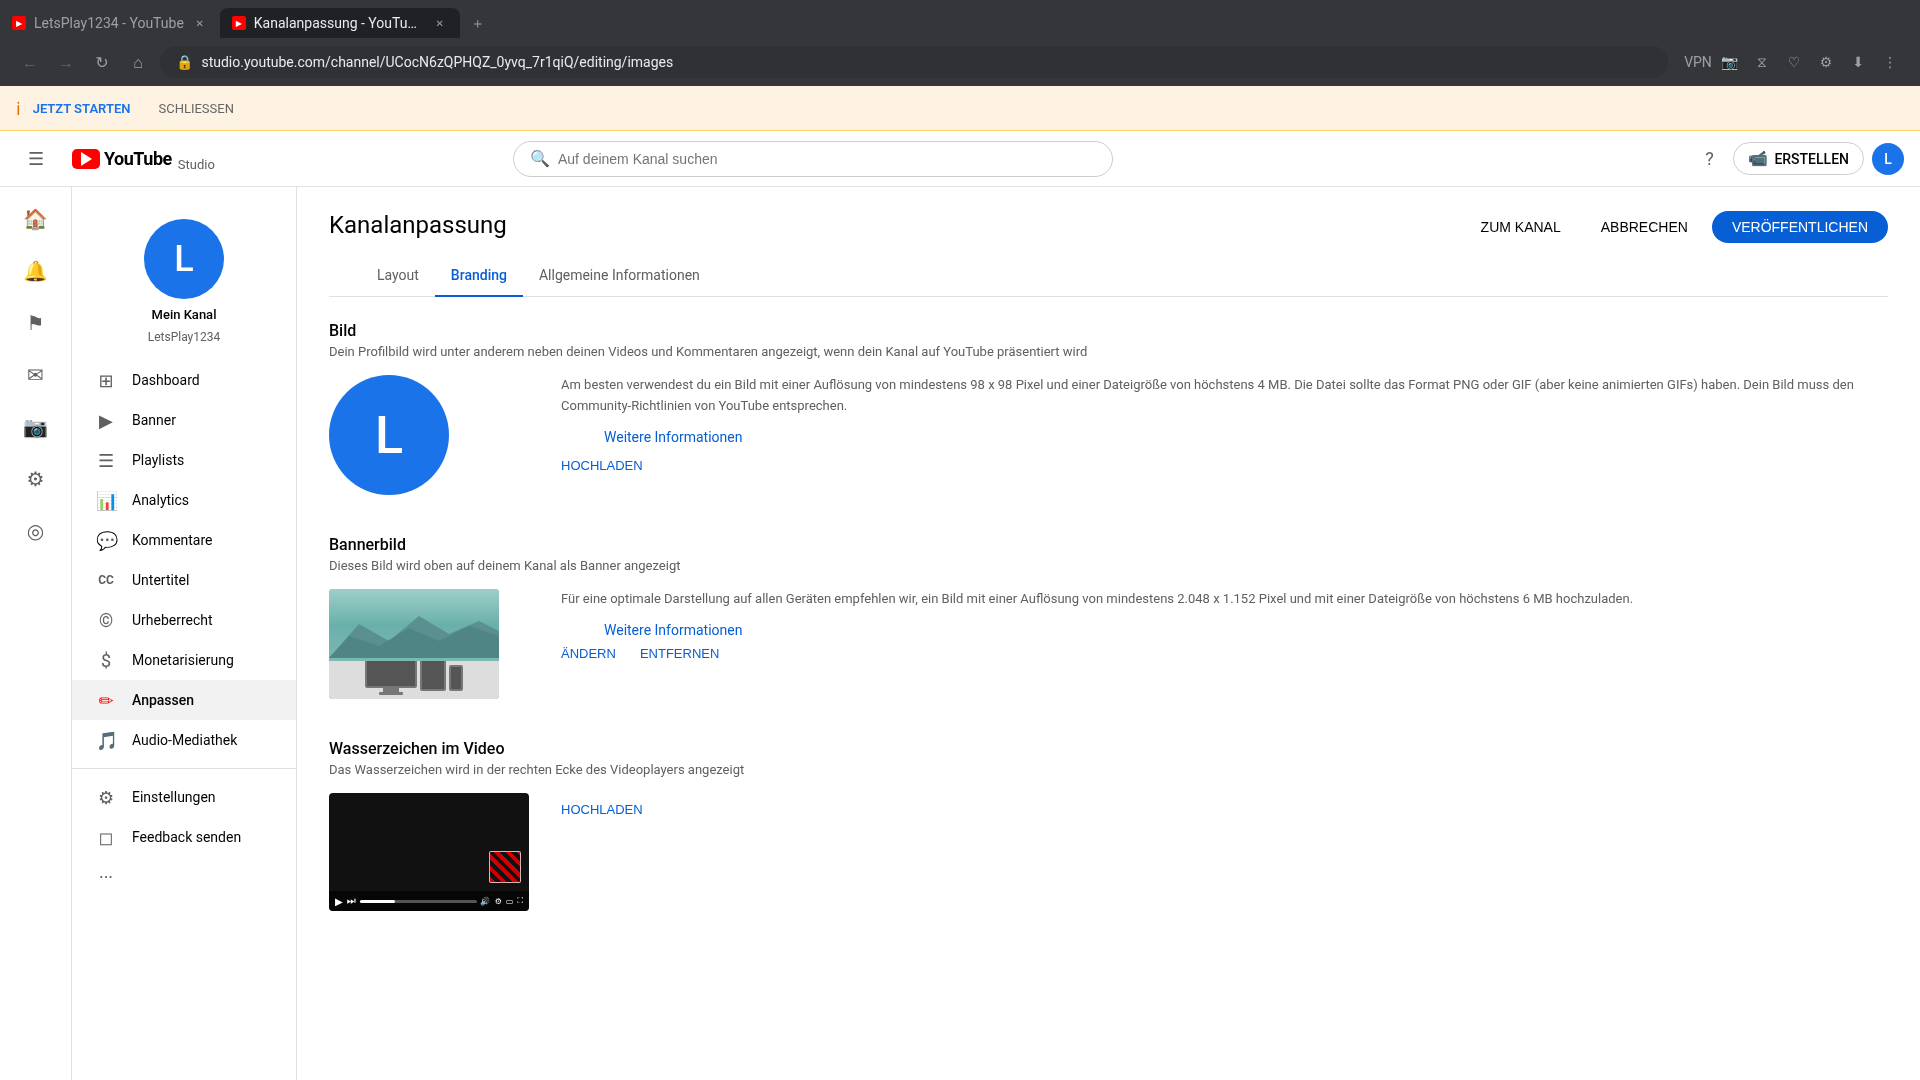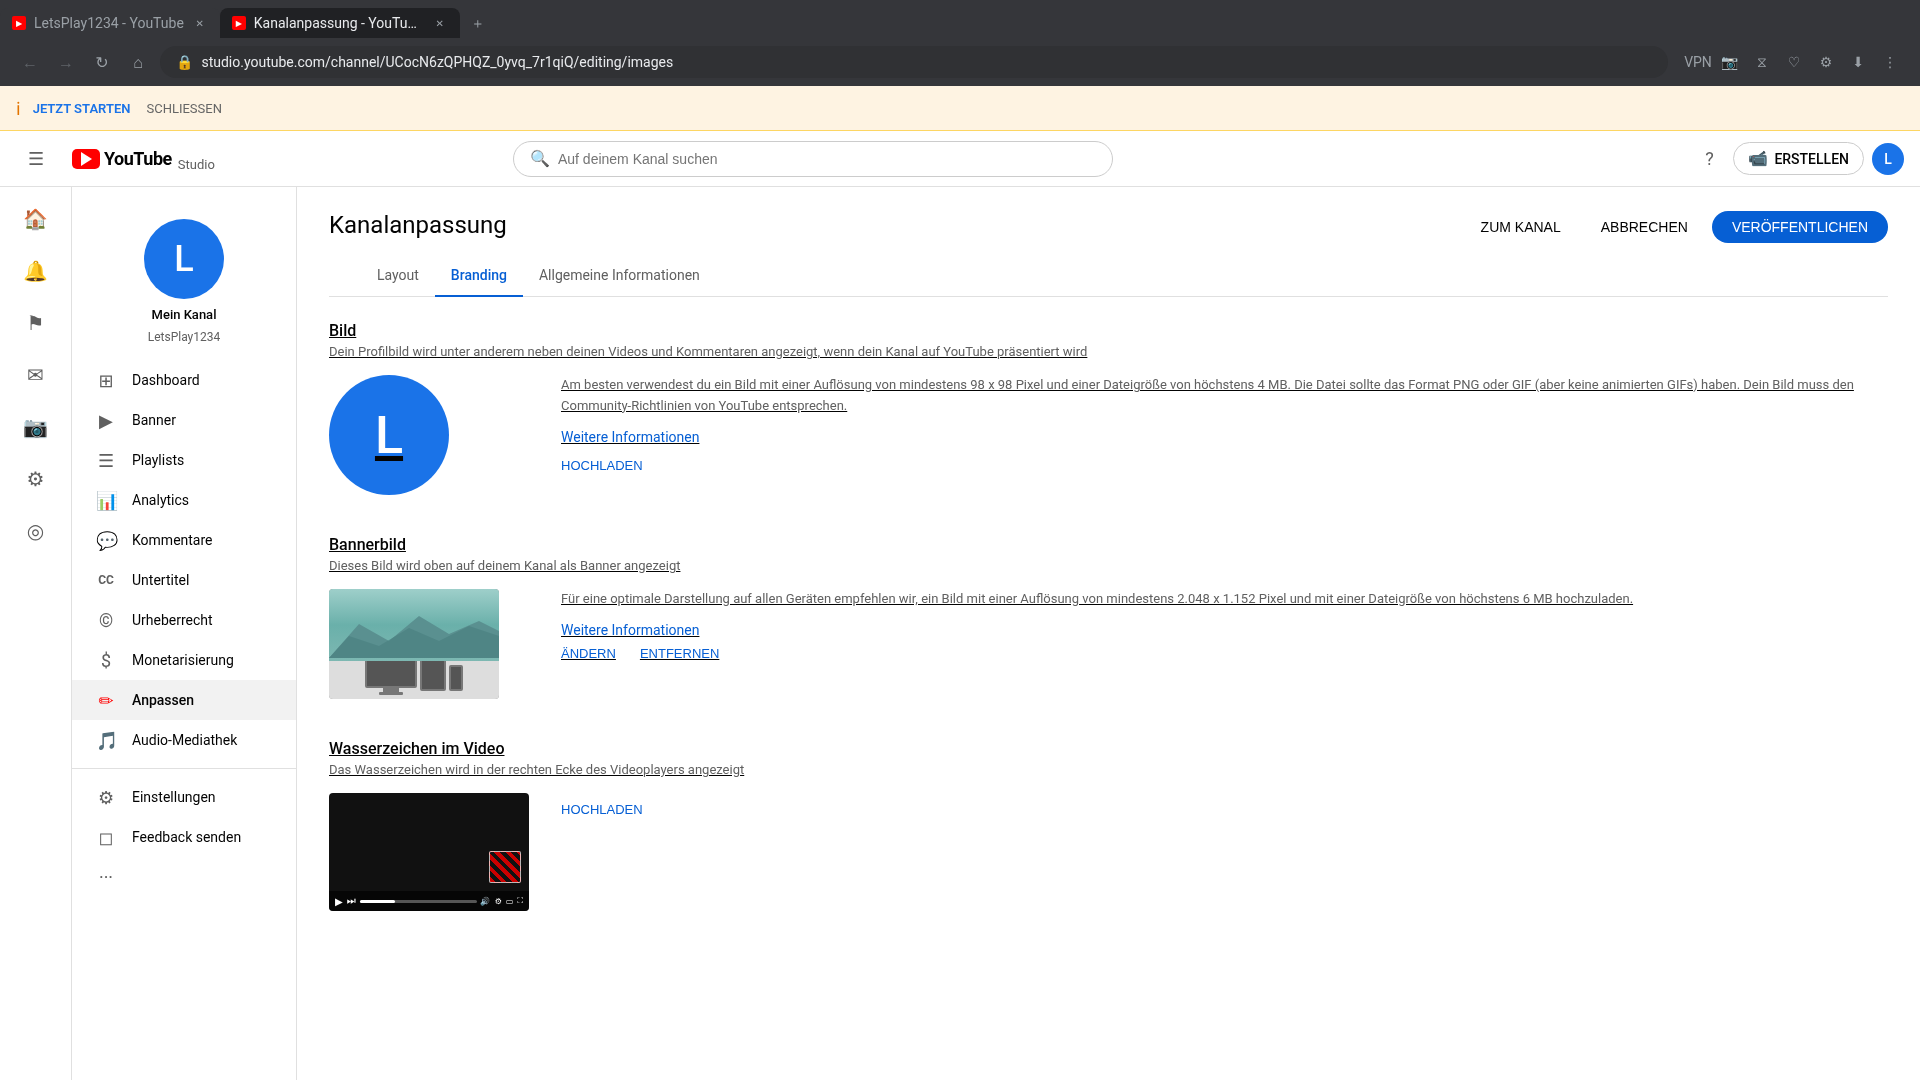--- a/index.html
+++ b/index.html
@@ -21,21 +21,21 @@
     .address-input { flex: 1; background: #303134; border-radius: 24px; height: 32px; display: flex; align-items: center; padding: 0 16px; color: #e8eaed; font-size: 14px; gap: 8px; }
     .address-input .lock-icon { color: #9aa0a6; font-size: 14px; }
     .address-text { color: #e8eaed; font-size: 14px; }
     .browser-actions { display: flex; align-items: center; gap: 4px; margin-left: 8px; }
     .browser-action-btn { width: 28px; height: 28px; border-radius: 50%; display: flex; align-items: center; justify-content: center; color: #9aa0a6; cursor: pointer; font-size: 14px; }
 
     
     .security-banner { background: #fef3e2; border-bottom: 1px solid #fdd663; display: flex; align-items: center; padding: 10px 16px; gap: 12px; font-size: 13px; color: #333; }
     .banner-icon { color: #e37400; font-size: 18px; flex-shrink: 0; }
     .banner-text { flex: 1; }
-    .banner-actions { display: flex; gap: 16px; align-items: center; }
+    .banner-actions { display: flex; gap: 28px; align-items: center; }
     .btn-jetzt { color: #1a73e8; font-weight: 600; font-size: 13px; cursor: pointer; white-space: nowrap; }
     .btn-schliessen { color: #666; font-size: 13px; cursor: pointer; white-space: nowrap; }
 
     
     .app-container { display: flex; flex-direction: column; height: calc(1080px - 86px); background: #fff; }
 
     
     .top-nav { display: flex; align-items: center; padding: 0 16px; height: 56px; border-bottom: 1px solid #e0e0e0; gap: 16px; flex-shrink: 0; }
     .hamburger { width: 40px; height: 40px; display: flex; align-items: center; justify-content: center; cursor: pointer; border-radius: 50%; color: #606060; font-size: 18px; }
     .logo-area { display: flex; align-items: center; gap: 4px; cursor: pointer; }
@@ -84,29 +84,29 @@
     .page-title { font-size: 24px; font-weight: 400; color: #030303; margin-bottom: 16px; }
     .tabs { display: flex; border-bottom: 1px solid #e0e0e0; padding: 0 32px; }
     .tab-item { padding: 12px 16px; font-size: 14px; color: #606060; cursor: pointer; border-bottom: 2px solid transparent; margin-bottom: -1px; }
     .tab-item.active { color: #065fd4; border-bottom-color: #065fd4; font-weight: 500; }
     .btn-zum-kanal { font-size: 14px; color: #030303; cursor: pointer; padding: 8px 16px; border-radius: 18px; border: none; background: transparent; }
     .btn-abbrechen { font-size: 14px; color: #030303; cursor: pointer; padding: 8px 16px; border-radius: 18px; border: none; background: transparent; }
     .btn-veroeffentlichen { font-size: 14px; color: #fff; background: #065fd4; cursor: pointer; padding: 8px 20px; border-radius: 18px; border: none; font-weight: 500; }
 
     
     .content-body { padding: 24px 32px; position: relative; }
-    .section { margin-bottom: 40px; text-decoration: underline; }
+    .section { margin-bottom: 40px; }
     .section-title { font-size: 16px; font-weight: 500; color: #030303; margin-bottom: 4px; }
     .section-desc { font-size: 13px; color: #606060; margin-bottom: 16px; }
     .section-inner { display: flex; gap: 32px; }
     .preview-area { width: 200px; flex-shrink: 0; }
     .profile-preview { width: 120px; height: 120px; border-radius: 50%; background: #1a73e8; display: flex; align-items: center; justify-content: center; color: #fff; font-size: 52px; font-weight: 500; }
     .section-info { flex: 1; }
     .info-text { font-size: 13px; color: #606060; line-height: 1.6; margin-bottom: 12px; }
-    .info-link { color: #065fd4; cursor: pointer; text-decoration: none; }
+    .info-link { color: #065fd4; cursor: pointer; text-decoration: none; margin-left: 43px; }
     .btn-hochladen { font-size: 13px; color: #065fd4; font-weight: 500; cursor: pointer; background: none; border: none; padding: 0; }
     .btn-aendern { font-size: 13px; color: #065fd4; font-weight: 500; cursor: pointer; background: none; border: none; padding: 0; margin-right: 8px; }
     .btn-entfernen { font-size: 13px; color: #065fd4; font-weight: 500; cursor: pointer; background: none; border: none; padding: 0; }
 
     .action-btns { display: flex; gap: 16px; margin-top: 8px; }
 
     
     .page-top { position: relative; }
     .page-actions-bar { display: flex; align-items: center; gap: 8px; position: absolute; right: 32px; top: 0; }
   </style>

